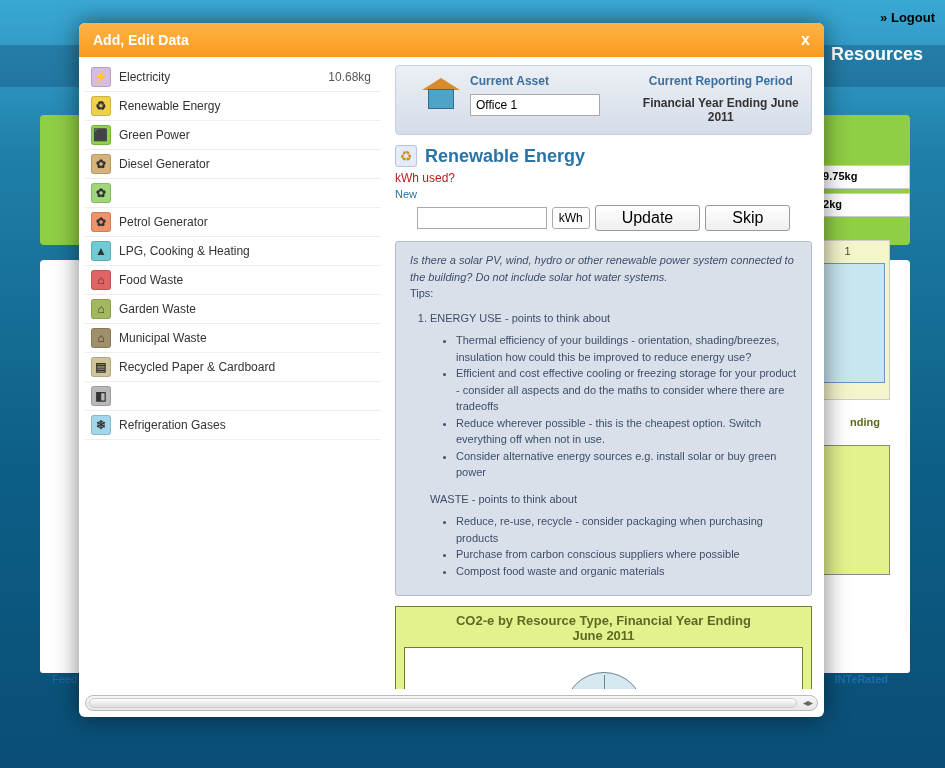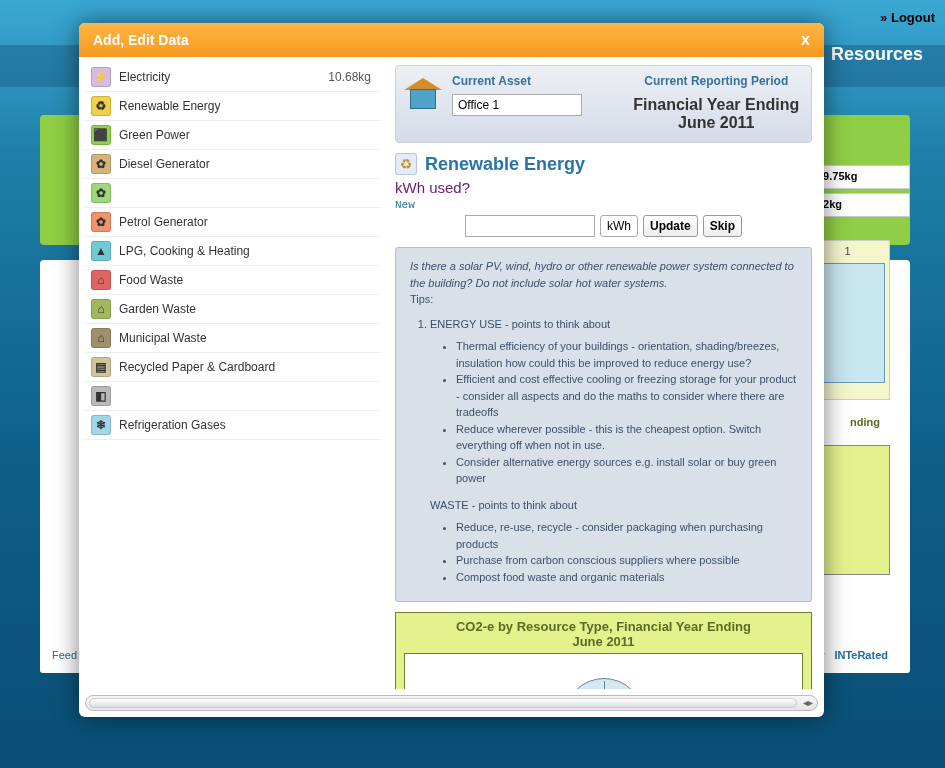--- a/index.html
+++ b/index.html
@@ -16,21 +16,21 @@
 .bg-resources { position:absolute; right:22px; top:44px; color:#fff; font-size:18px; font-weight:700; }
 .bg-strip { position:absolute; top:45px; left:0; right:0; height:42px; background: rgba(20,80,120,0.4); }
 .bg-green { position:absolute; left:40px; top:115px; width:870px; height:130px; background:#8fce45; border-radius:4px; }
 .bg-white { position:absolute; left:40px; top:260px; width:870px; height:390px; background:#fff; border-radius:4px; }
 .bg-yellow1 { position:absolute; right:55px; top:240px; width:85px; height:160px; background:#f5f5cc; border:1px solid #ccc; }
 .bg-yellow1 .lab { text-align:center; padding:4px; font-size:11px; color:#444; }
 .bg-yellow1 .body { margin:2px 4px; height:120px; background:#c8e6f0; border:1px solid #6699bb; }
 .bg-yellow2 { position:absolute; right:55px; top:445px; width:85px; height:130px; background:#e4f28e; border:1px solid #888; }
 .bg-nd { position:absolute; right:65px; top:416px; font-weight:bold; color:#5a6b1e; font-size:11px; }
 .bg-footer { position:absolute; left:40px; bottom:95px; width:870px; height:30px; background:#fff; border-radius:3px; font-size:11px; color:#1e6ea8; padding:6px 12px; }
-.bg-footer span { float:left; margin-right:10px; }
+.bg-footer span { float:left; margin-right:10px;margin-top:24px; }
 .bg-footer .rt { float:right; color:#444; }
 .bg-row { position:absolute; right:35px; width:100px; height:24px; background:#fff; border:1px solid #ccc; padding:4px 6px; font-weight:bold; font-size:11px; }
 
 .modal {
   position: absolute;
   left: 79px; top: 23px;
   width: 745px; height: 694px;
   background: #fff;
   border-radius: 6px;
   box-shadow: 0 0 25px rgba(0,0,0,0.5);
@@ -76,21 +76,21 @@
 .detail-pane {
   flex:1;
   padding: 2px 6px 6px 10px;
   overflow-y:auto;
   position:relative;
 }
 .asset-box {
   background: linear-gradient(to bottom, #ecf0f5 0%, #d5dce8 100%);
   border:1px solid #c5cfde;
   border-radius:4px;
-  padding:8px 10px 10px 8px;
+  padding:8px 10px 10px 26px;
   display:flex;
   gap:10px;
 }
 .asset-box .house-icon {
   width:38px; height:34px; margin-top:4px;
   position:relative; flex-shrink:0;
 }
 .asset-box .house-icon .roof {
   width:0; height:0;
   border-left:19px solid transparent;
@@ -104,41 +104,41 @@
   background:#4fa3c7;
   border:1px solid #2d6f8e;
 }
 .asset-col { flex:1; }
 .asset-col.rcol { text-align:center; }
 .asset-label { color:#3a6fa0; font-weight:bold; font-size:12px; }
 .asset-input {
   margin-top:6px; width:130px; padding:3px 5px;
   border:1px solid #aaa; font-size:12px;
 }
-.period-val { color:#333; font-size:16px; margin-top:8px; font-weight:600; }
+.period-val { color:#333; font-size:12px; margin-top:8px; font-weight:600; }
 
 .section-title {
   margin-top:10px;
   display:flex; align-items:center; gap:8px;
 }
 .section-title .ticon {
   width:22px; height:22px; background:#e3ecf8; border:1px solid #b5c5dd; border-radius:3px;
   display:flex; align-items:center; justify-content:center;
   color:#cc8c1e; font-size:14px;
 }
 .section-title h2 {
   font-family: "Trebuchet MS", sans-serif;
   color:#2974a7; font-size:18px; font-weight:bold;
 }
-.q { margin-top:4px; font-size:15px; color:#701a75; }
-.new-link { color:#2b6fa3; font-size:11px; text-decoration:none; cursor:pointer; display:inline-block; margin-top:3px;font-family:Liberation Mono, monospace; }
+.q { margin-top:4px; font-size:12px; color:#b91c1c; }
+.new-link { color:#2b6fa3; font-size:11px; text-decoration:none; cursor:pointer; display:inline-block; margin-top:3px; }
 .input-row { margin-top:4px; display:flex; gap:5px; align-items:center;justify-content:center; }
 .input-row input[type=text] { width:130px; padding:3px 4px; border:1px solid #aaa; font-size:12px; }
 .unit-lbl { border:1px solid #aaa; border-radius:3px; padding:3px 6px; font-size:12px; background:#fff; }
-.btn { border:1px solid #999; border-radius:3px; background:linear-gradient(#fff,#eee); padding:3px 6px; font-size:12px; cursor:pointer;font-weight:bold; }
+.btn { border:1px solid #999; border-radius:3px; background:linear-gradient(#fff,#eee); padding:3px 26px; font-size:16px; cursor:pointer; }
 
 .tips-box {
   margin-top:10px;
   background:#dae0ea;
   border:1px solid #b3bccc;
   border-radius:3px;
   padding:10px 14px;
   color:#3c4e6a;
   font-size:11px;
   line-height:1.5;

